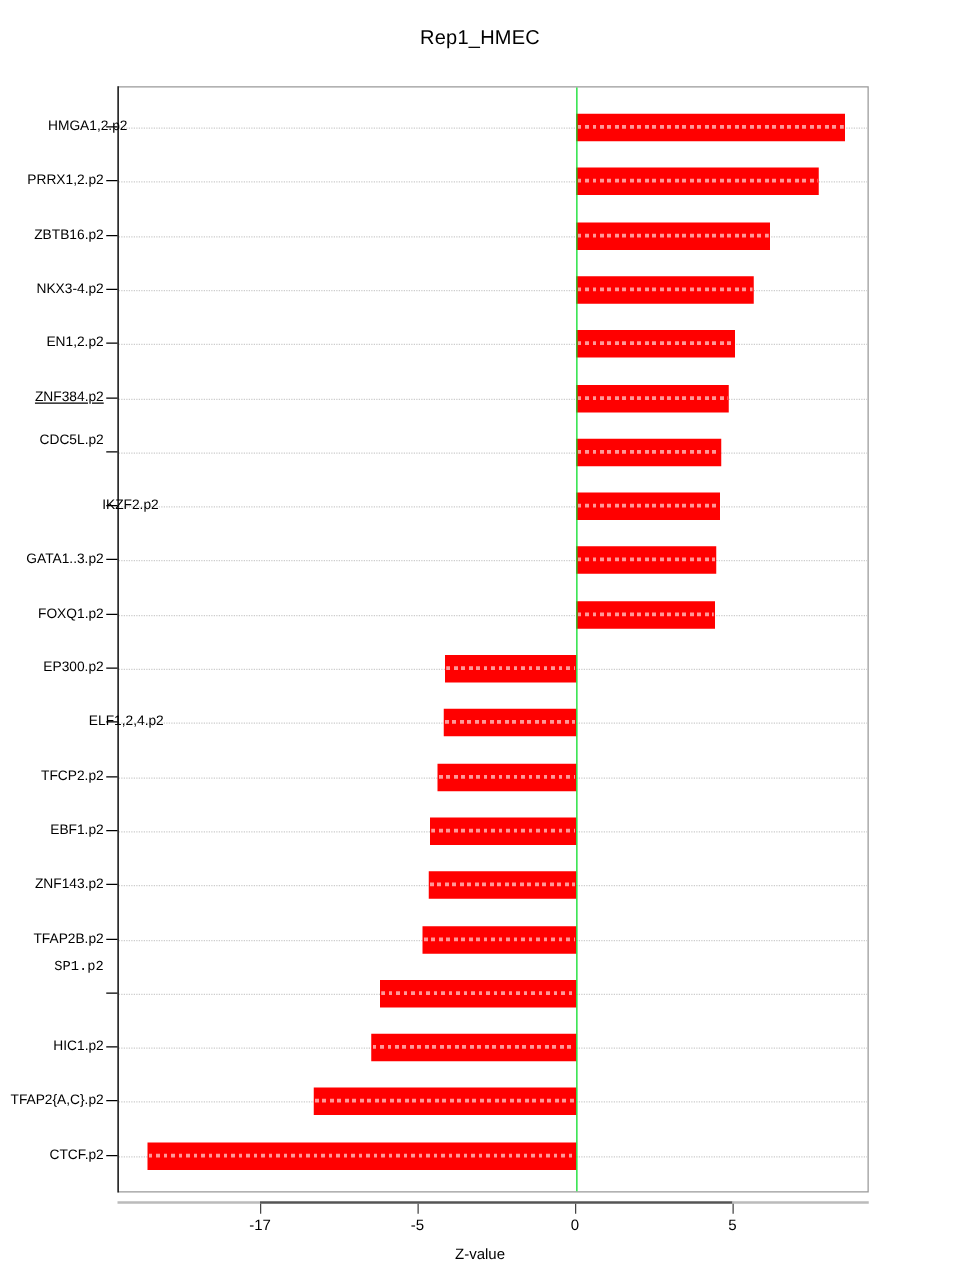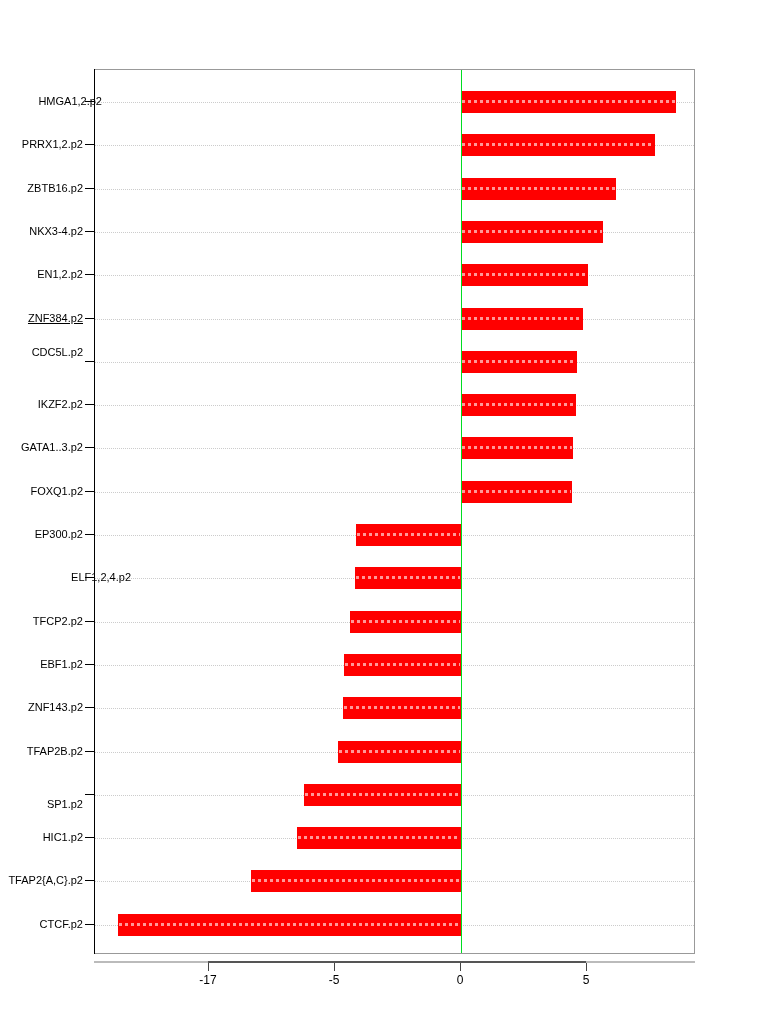--- a/index.html
+++ b/index.html
@@ -167,20 +167,21 @@
     text-align: center;
     font-size: 12px;
     color: #000;
   }
 </style>
 </head>
 <body>
 
 <div id="chart-root">
 
+  <div id="chart-title">Rep1_HMEC</div>
 
   <div id="plot-panel">
     <div id="gridlines">
         <div class="gridline" style="top: 32px;"></div>
         <div class="gridline" style="top: 75.3px;"></div>
         <div class="gridline" style="top: 118.6px;"></div>
         <div class="gridline" style="top: 161.9px;"></div>
         <div class="gridline" style="top: 205.2px;"></div>
         <div class="gridline" style="top: 248.5px;"></div>
         <div class="gridline" style="top: 291.8px;"></div>
@@ -275,39 +276,39 @@
       <div class="y-label-wrap" style="top: 187.6px;">ZBTB16.p2</div>
       <div class="y-tick" style="top: 230.9px;"></div>
       <div class="y-label-wrap" style="top: 230.9px;">NKX3-4.p2</div>
       <div class="y-tick" style="top: 274.2px;"></div>
       <div class="y-label-wrap" style="top: 274.2px;">EN1,2.p2</div>
       <div class="y-tick" style="top: 317.5px;"></div>
       <div class="y-label-wrap" style="top: 317.5px; text-decoration: underline;">ZNF384.p2</div>
       <div class="y-tick" style="top: 360.8px;"></div>
       <div class="y-label-wrap" style="top: 352px;">CDC5L.p2</div>
       <div class="y-tick" style="top: 404.1px;"></div>
-      <div class="y-label-wrap" style="top: 404.1px;">IKZF2.p2</div>
+      <div class="y-label-wrap" style="top: 404.1px; margin-left: 44px;">IKZF2.p2</div>
       <div class="y-tick" style="top: 447.4px;"></div>
       <div class="y-label-wrap" style="top: 447.4px;">GATA1..3.p2</div>
       <div class="y-tick" style="top: 490.7px;"></div>
       <div class="y-label-wrap" style="top: 490.7px;">FOXQ1.p2</div>
       <div class="y-tick" style="top: 534px;"></div>
       <div class="y-label-wrap" style="top: 534px;">EP300.p2</div>
       <div class="y-tick" style="top: 577.3px;"></div>
       <div class="y-label-wrap" style="top: 577.3px; margin-left: 48px;">ELF1,2,4.p2</div>
       <div class="y-tick" style="top: 620.6px;"></div>
       <div class="y-label-wrap" style="top: 620.6px;">TFCP2.p2</div>
       <div class="y-tick" style="top: 663.9px;"></div>
       <div class="y-label-wrap" style="top: 663.9px; text-align: right;">EBF1.p2</div>
       <div class="y-tick" style="top: 707.2px;"></div>
       <div class="y-label-wrap" style="top: 707.2px;">ZNF143.p2</div>
       <div class="y-tick" style="top: 750.5px;"></div>
       <div class="y-label-wrap" style="top: 750.5px;">TFAP2B.p2</div>
       <div class="y-tick" style="top: 793.8px;"></div>
-      <div class="y-label-wrap" style="top: 804px;">SP1.p2</div>
+      <div class="y-label-wrap" style="top: 774px; font-family: Liberation Mono, monospace;">SP1.p2</div>
       <div class="y-tick" style="top: 837.1px;"></div>
       <div class="y-label-wrap" style="top: 837.1px;">HIC1.p2</div>
       <div class="y-tick" style="top: 880.4px;"></div>
       <div class="y-label-wrap" style="top: 880.4px;">TFAP2{A,C}.p2</div>
       <div class="y-tick" style="top: 923.7px;"></div>
       <div class="y-label-wrap" style="top: 923.7px;">CTCF.p2</div>
     </div>
 
   <div id="x-axis-line-left-stub"></div>
   <div id="x-axis-line"></div>
@@ -316,14 +317,15 @@
       <div class="x-tick" style="left: 208px;"></div>
       <div class="x-label" style="left: 208px;">-17</div>
       <div class="x-tick" style="left: 334px;"></div>
       <div class="x-label" style="left: 334px;">-5</div>
       <div class="x-tick" style="left: 460px;"></div>
       <div class="x-label" style="left: 460px;">0</div>
       <div class="x-tick" style="left: 586px;"></div>
       <div class="x-label" style="left: 586px;">5</div>
     </div>
 
+  <div id="x-axis-title">Z-value</div>
 
 </div>
 
 </body></html>

